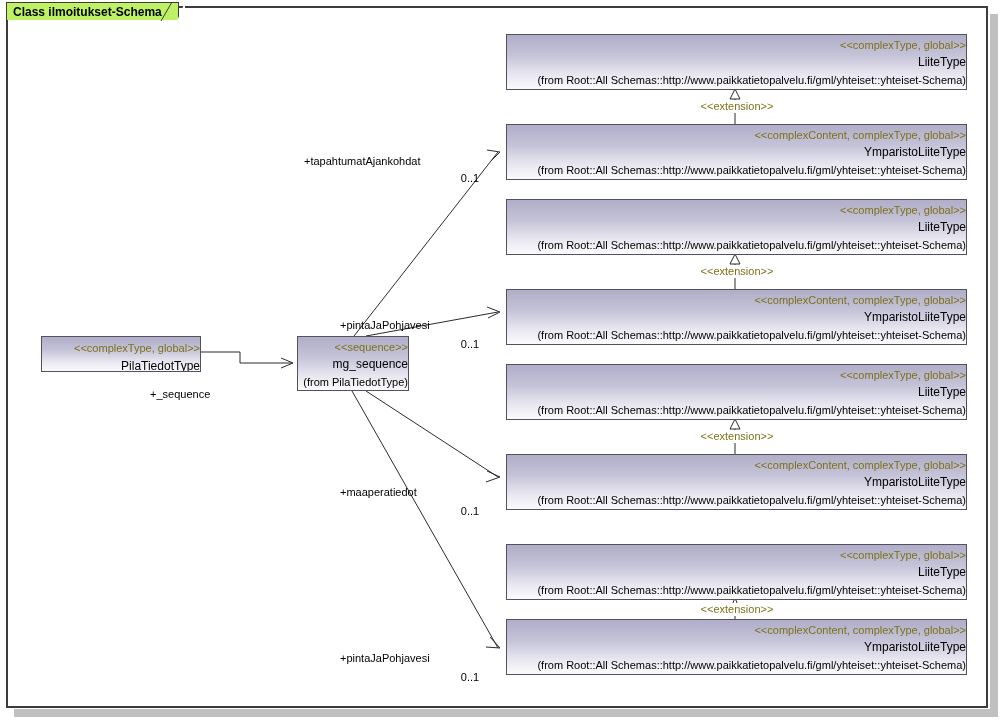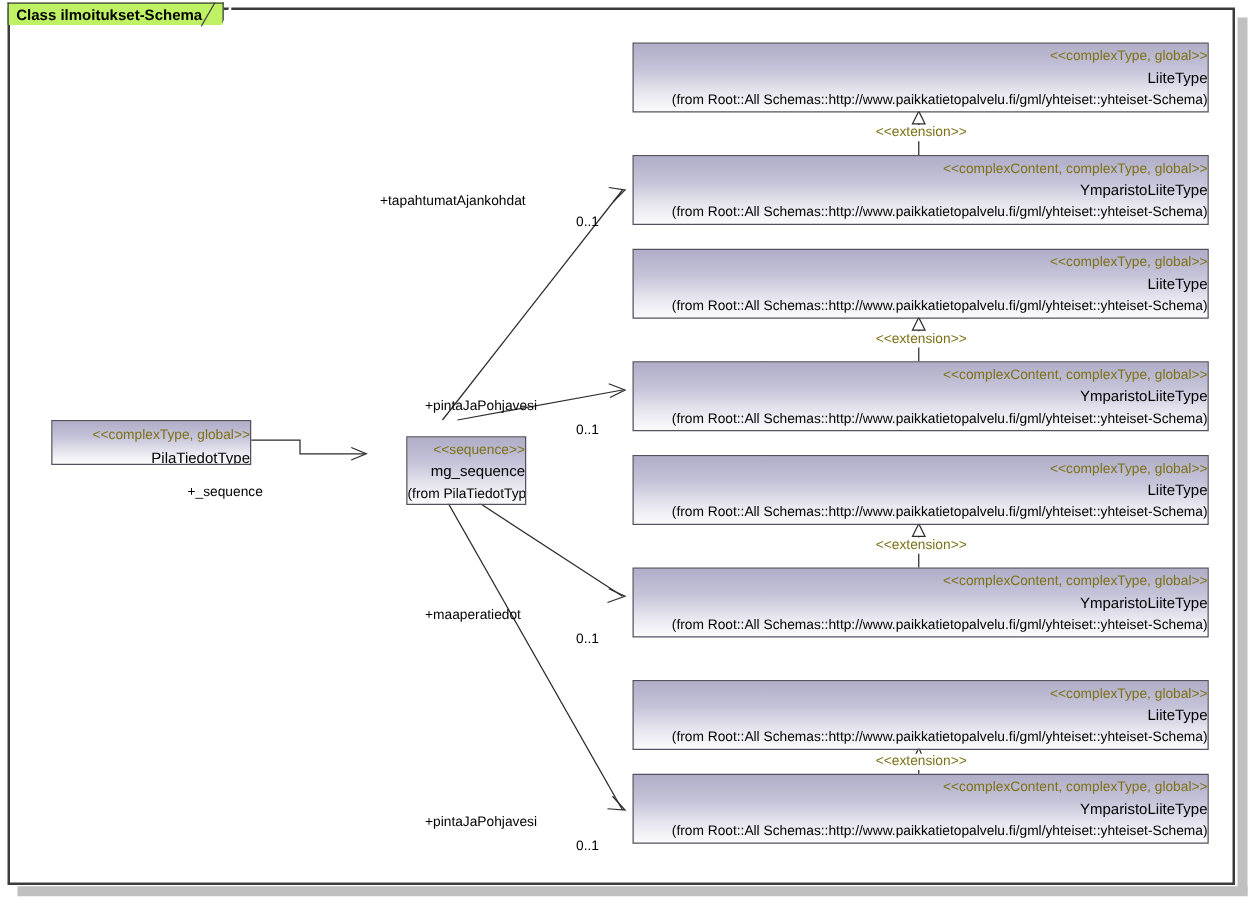--- a/index.html
+++ b/index.html
@@ -200,21 +200,21 @@
 
   <line x1="735" y1="619" x2="735" y2="601"></line>
   <polygon class="hollow-arrow" points="735,598 730,610 740,610"></polygon>
 </svg>
 
 <div class="uml-node compact" style="left:41px; top:336px; width:160px; height:36px;">
   <div class="uml-stereotype">&lt;&lt;complexType, global&gt;&gt;</div>
   <div class="uml-name">PilaTiedotType</div>
 </div>
 
-<div class="uml-node" style="left:297px; top:349px; width:96px; height:55px;margin-left:28px;">
+<div class="uml-node" style="left:297px; top:336px; width:112px; height:55px;">
   <div class="uml-stereotype">&lt;&lt;sequence&gt;&gt;</div>
   <div class="uml-name">mg_sequence</div>
   <div class="uml-from">(from PilaTiedotType)</div>
 </div>
 
 <div class="uml-node" style="left:506px; top:34px; width:461px; height:56px;">
   <div class="uml-stereotype">&lt;&lt;complexType, global&gt;&gt;</div>
   <div class="uml-name">LiiteType</div>
   <div class="uml-from">(from Root::All Schemas::http://www.paikkatietopalvelu.fi/gml/yhteiset::yhteiset-Schema)</div>
 </div>

